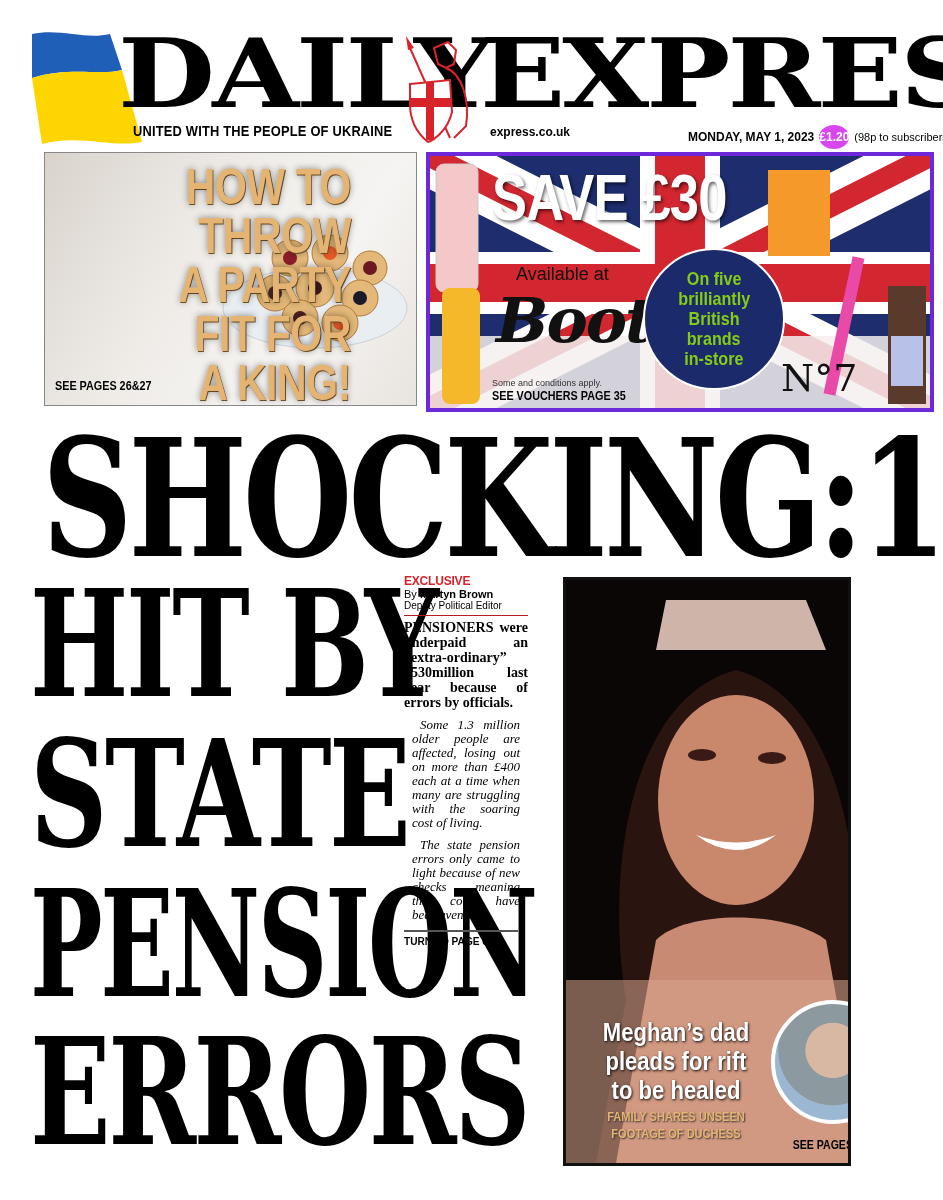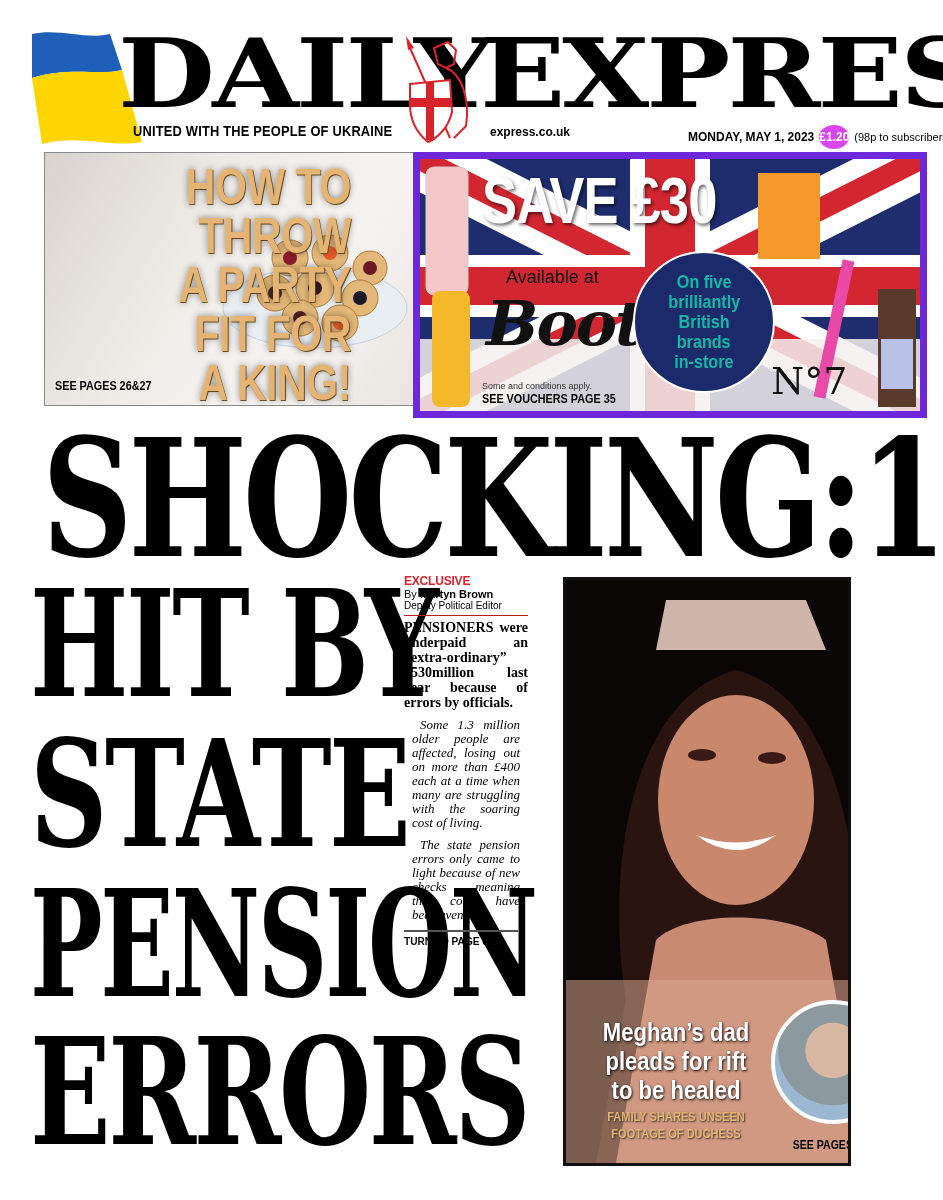--- a/index.html
+++ b/index.html
@@ -14,27 +14,27 @@
   .tagline{left:133px;top:123px;font-size:14px;font-weight:bold;letter-spacing:0.2px;transform:scaleX(0.92);transform-origin:left;}
   .site{left:490px;top:125px;font-size:12px;font-weight:bold;}
   .dateline{left:688px;top:125px;font-size:12px;font-weight:bold;display:flex;align-items:center;gap:5px;white-space:nowrap;}
   .price{background:#d946ef;color:#fff;border-radius:50%;width:30px;height:24px;display:flex;align-items:center;justify-content:center;font-size:12px;font-weight:bold;}
   .sub{font-weight:normal;font-size:11px;}
   
   .promo-l{left:44px;top:152px;width:371px;height:252px;border:1px solid #888;background:linear-gradient(120deg,#d9d3cc 0%,#efece8 40%,#f6f4f2 70%,#e8e4df 100%);overflow:hidden;text-align:right;}
   .promo-l .title{left:10px;top:10px;font-family:"Liberation Sans",sans-serif;font-weight:bold;font-size:50px;line-height:49px;color:#e6b472;text-shadow:0 0 8px rgba(0,0,0,.45),1px 1px 0 #7a5a2e;transform:scaleX(0.82);transform-origin:left top;letter-spacing:-0.5px;}
   .promo-l .see{left:10px;top:226px;font-size:12px;font-weight:bold;transform:scaleX(0.9);transform-origin:left;}
   .tarts{left:175px;top:60px;width:190px;height:150px;}
-  .promo-r{left:413px;top:152px;width:500px;height:252px;border:7px solid #6d28d9;overflow:hidden;background:#f5f5f5;}
+  .promo-r{left:426px;top:152px;width:500px;height:252px;border:4px solid #6d28d9;overflow:hidden;background:#f5f5f5;}
   .save{left:62px;top:5px;font-size:64px;font-weight:bold;color:#fff;text-shadow:2px 2px 4px rgba(0,0,0,.6);transform:scaleX(0.82);transform-origin:left top;letter-spacing:-1px;}
   .avail{left:86px;top:108px;font-size:18px;color:#111;}
   .boots{left:66px;top:128px;font-family:"DejaVu Serif",serif;font-style:italic;font-weight:bold;font-size:62px;color:#111;letter-spacing:-2px;}
   .terms{left:62px;top:222px;font-size:9px;color:#333;}
   .vouch{left:62px;top:233px;font-size:12px;font-weight:bold;transform:scaleX(0.9);transform-origin:left;}
-  .circle{left:213px;top:92px;width:138px;height:138px;border-radius:50%;background:#1b2a6b;border:2px solid #fff;color:#14b8a6;display:flex;flex-direction:column;align-items:center;justify-content:center;font-weight:bold;font-size:19px;line-height:20px;text-align:center;}
+  .circle{left:213px;top:92px;width:138px;height:138px;border-radius:50%;background:#1b2a6b;border:2px solid #fff;color:#84cc16;display:flex;flex-direction:column;align-items:center;justify-content:center;font-weight:bold;font-size:19px;line-height:20px;text-align:center;}
   .circle span{display:block;transform:scaleX(0.85);}
   .no7{left:333px;top:200px;font-family:"DejaVu Serif",serif;font-size:38px;color:#111;margin-left:18px;}
   
   .h1{left:42px;top:418px;font-family:"DejaVu Serif",serif;font-weight:bold;font-size:190px;line-height:1;letter-spacing:-6px;transform:scaleX(0.66) scaleY(0.86);transform-origin:left top;white-space:nowrap;}
   .h-left{left:30px;font-family:"DejaVu Serif",serif;font-weight:bold;line-height:1;letter-spacing:-4px;transform-origin:left top;white-space:nowrap;}
   
   .article{left:404px;top:574px;width:124px;}
   .excl{color:#d8232a;font-weight:bold;font-size:12px;letter-spacing:-0.2px;}
   .by{font-size:11px;line-height:12px;}
   .by b{font-weight:bold;}

